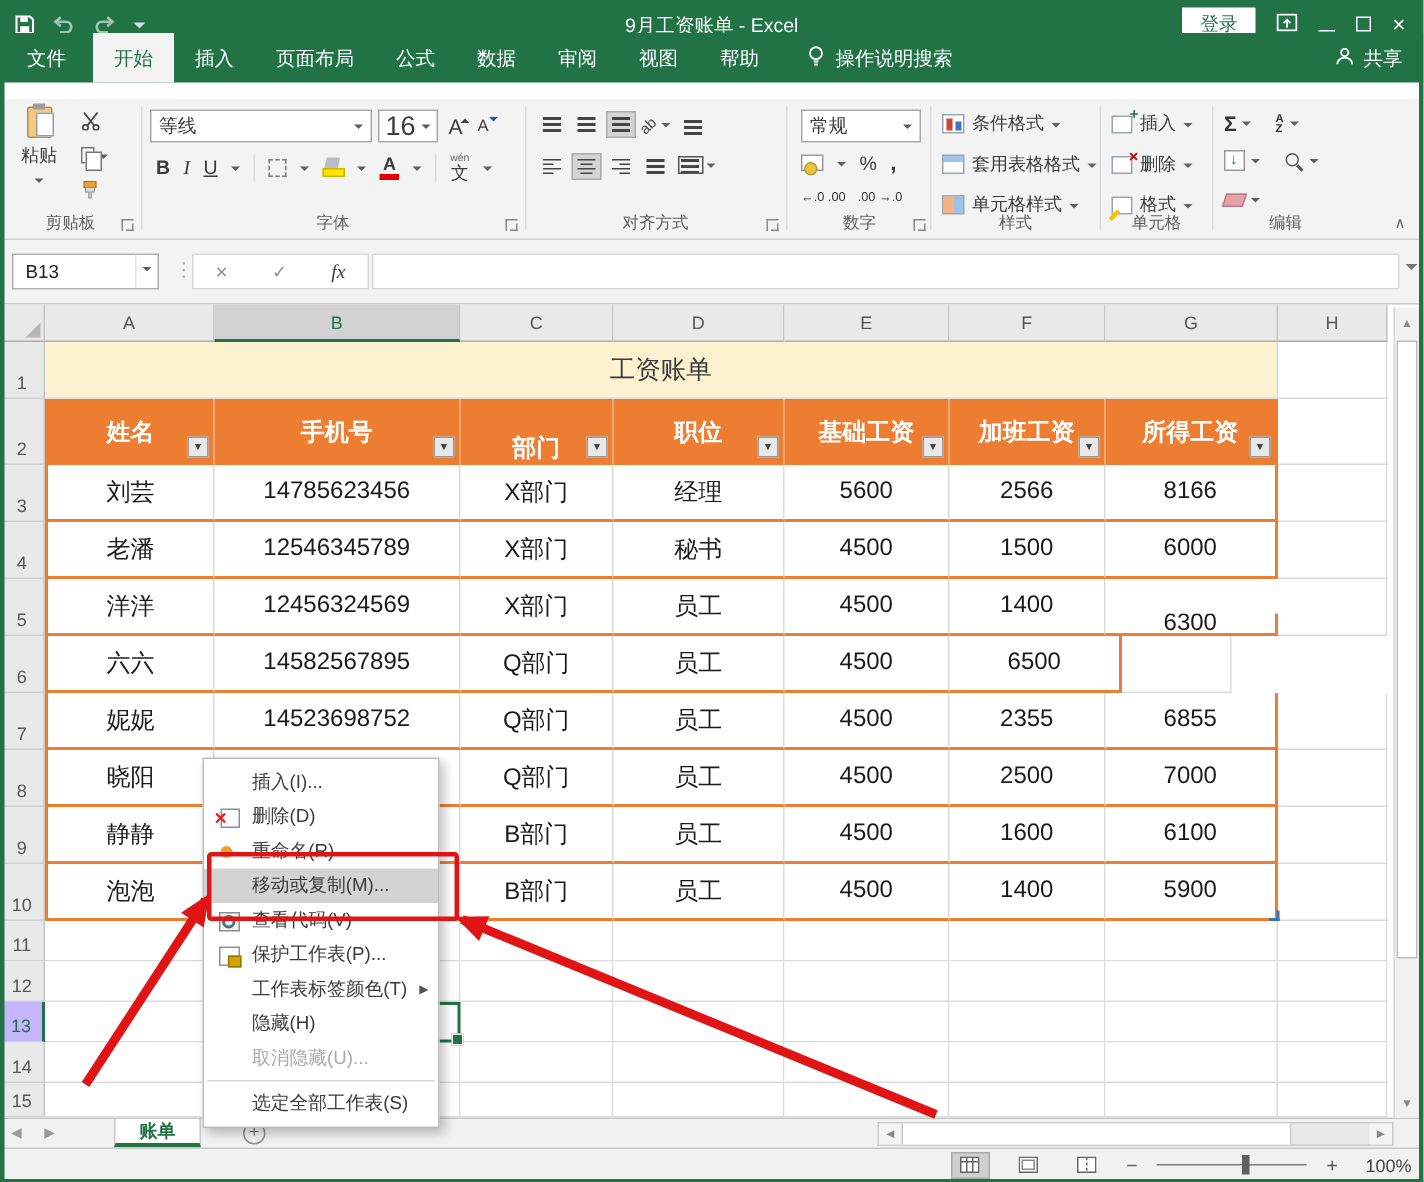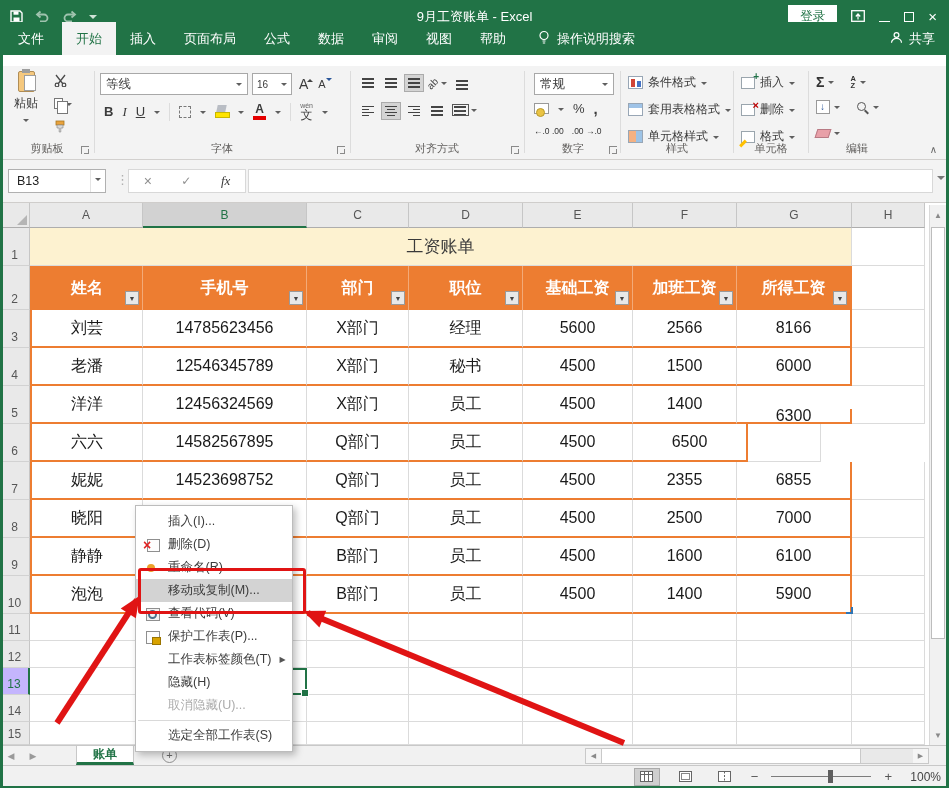--- a/index.html
+++ b/index.html
@@ -40,21 +40,21 @@
   .paste{position:absolute;left:3px;top:5px;width:42px;display:flex;flex-direction:column;align-items:center;gap:3px}
   .clip{width:17px;height:21px;background:#f5c87e;border:1px solid #b08d55;border-radius:2px;position:relative}
   .clip::before{content:'';position:absolute;left:3px;top:-3px;width:8px;height:4px;background:#9e9e9e}
   .clip::after{content:'';position:absolute;left:5px;top:3px;width:10px;height:14px;background:#fff;border:1px solid #9e9e9e}
   .cbcol{position:absolute;left:52px;top:8px;display:flex;flex-direction:column;gap:8px;align-items:flex-start}
   .copyic{display:inline-block;width:9px;height:11px;border:1px solid #777;background:#fff;position:relative}
   .copyic::after{content:'';position:absolute;left:2px;top:2px;width:9px;height:11px;border:1px solid #777;background:#fff}
   
   .fr1{position:absolute;left:4px;top:7px;display:flex;align-items:center;gap:4px}
   .fnbox{width:148px;height:22px;background:#fff;border:1px solid #a8a8a8;display:flex;align-items:center;justify-content:space-between;padding:0 5px;font-size:12.5px}
-  .fsbox{width:40px;height:22px;background:#fff;border:1px solid #a8a8a8;display:flex;align-items:center;justify-content:space-between;padding:0 4px;font-size:10px}
+  .fsbox{width:40px;height:22px;background:#fff;border:1px solid #a8a8a8;display:flex;align-items:center;justify-content:space-between;padding:0 4px;font-size:18px}
   .abig{position:relative;font-size:14px;padding:0 3px}
   .abig::after{content:'';position:absolute;right:-2px;top:0;border:3px solid transparent;border-bottom-color:#444}
   .asml{position:relative;font-size:11px;padding:0 3px}
   .asml::after{content:'';position:absolute;right:-3px;top:0;border:3px solid transparent;border-top-color:#2b579a}
   .fr2{position:absolute;left:8px;top:36px;display:flex;align-items:center;gap:9px;font-size:13px}
   .bld{font-weight:bold}
   .itl{font-style:italic;font-family:"Liberation Serif",serif}
   .und{text-decoration:underline}
   .borderic{display:inline-block;width:12px;height:12px;border:1px dashed #7a7a7a}
   .fillic{position:relative;display:inline-block;width:14px;height:13px}
@@ -535,21 +535,21 @@
       <div class="grow" style="height: 44px;">
         <div class="rowh">2</div>
         <div class="cell hd lc" style="width: 113px;">
           <span class="hdt">姓名</span>
           <span class="filter">▼</span>
         </div>
         <div class="cell hd" style="width: 164px;">
           <span class="hdt">手机号</span>
           <span class="filter">▼</span>
         </div>
-        <div class="cell hd" style="width: 102px;">
+        <div class="cell hd" style="width: 102px; align-items: flex-end;">
           <span class="hdt">部门</span>
           <span class="filter">▼</span>
         </div>
         <div class="cell hd" style="width: 114px;">
           <span class="hdt">职位</span>
           <span class="filter">▼</span>
         </div>
         <div class="cell hd" style="width: 110px;">
           <span class="hdt">基础工资</span>
           <span class="filter">▼</span>

